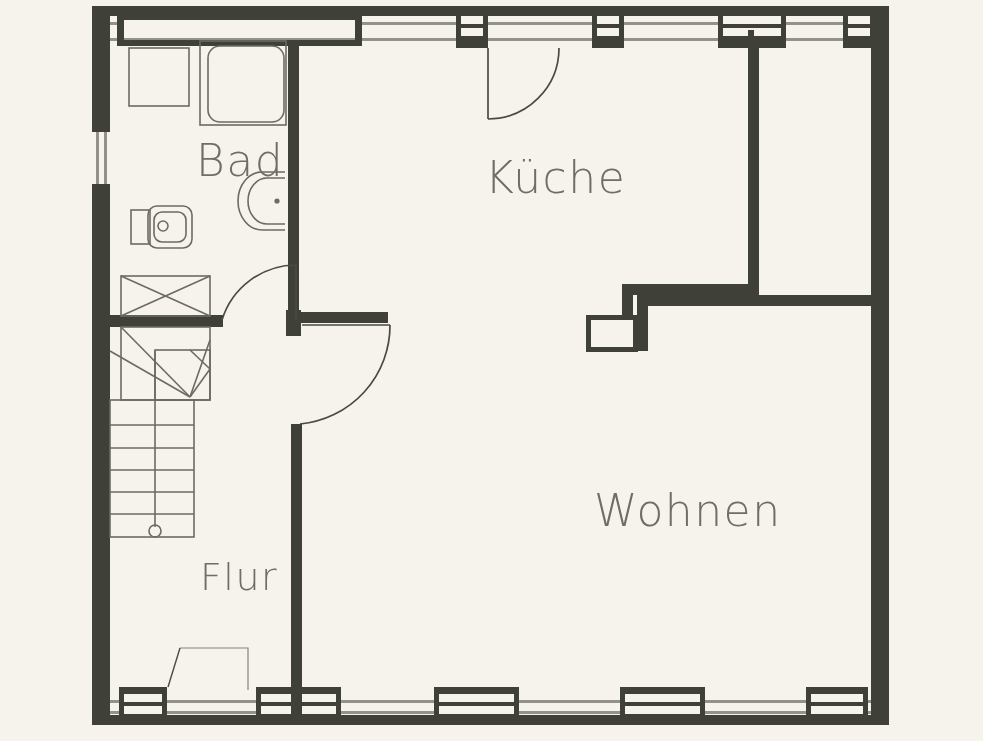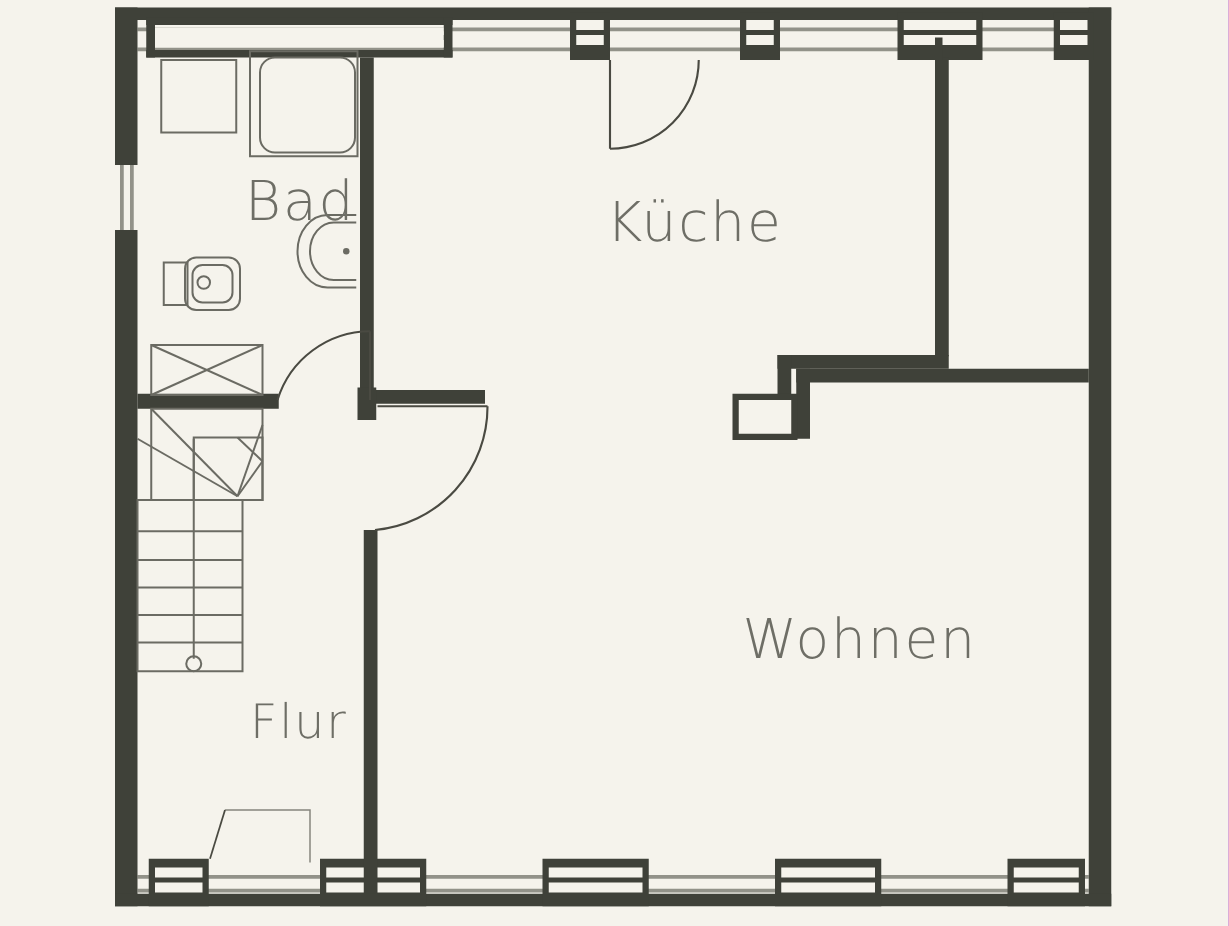--- a/index.html
+++ b/index.html
@@ -27,21 +27,21 @@
   .room-label {
     font-family: "DejaVu Sans", sans-serif;
     font-weight: 300;
     fill: #6e6e66;
     letter-spacing: 1.5px;
   }
 </style>
 </head>
 <body>
 
-<div id="plan-root" style="background: #a21caf;">
+<div id="plan-root" style="background: #c2410c;">
   <svg id="floorplan" viewBox="0 0 983 741" xmlns="http://www.w3.org/2000/svg">
 
     <rect x="0" y="0" width="983" height="741" fill="#f5f3ec"></rect>
 
     <g id="walls" fill="#3f4139" stroke="none">
 
       <rect x="92" y="6" width="18" height="126" fill="#3f4139"></rect>
 
       <rect x="92" y="184" width="18" height="541" fill="#3f4139"></rect>
 

